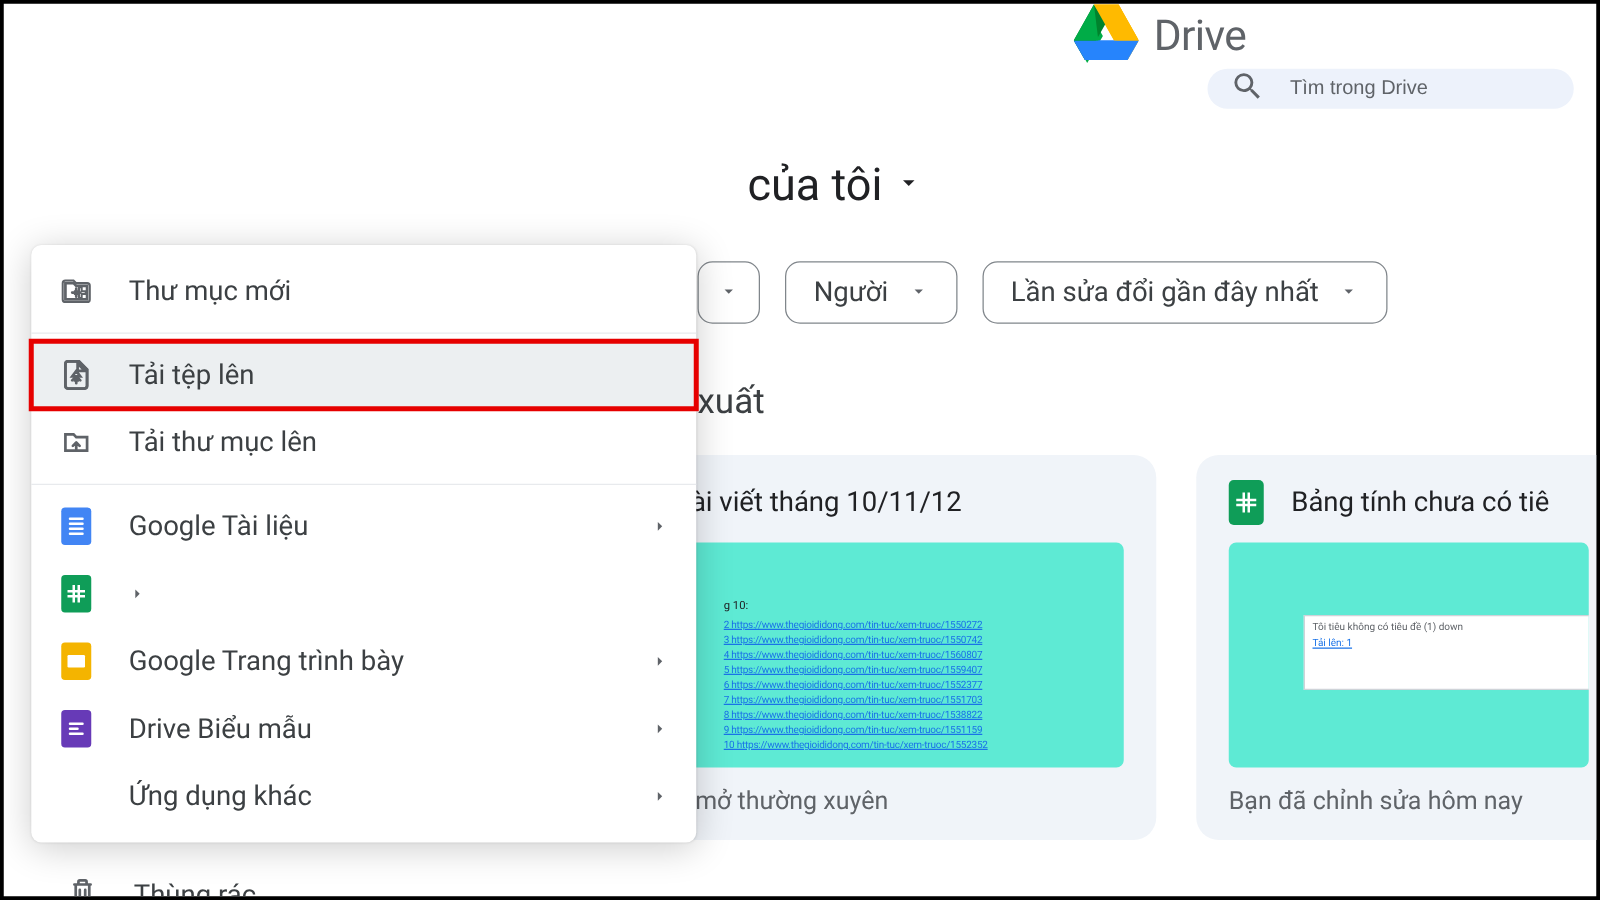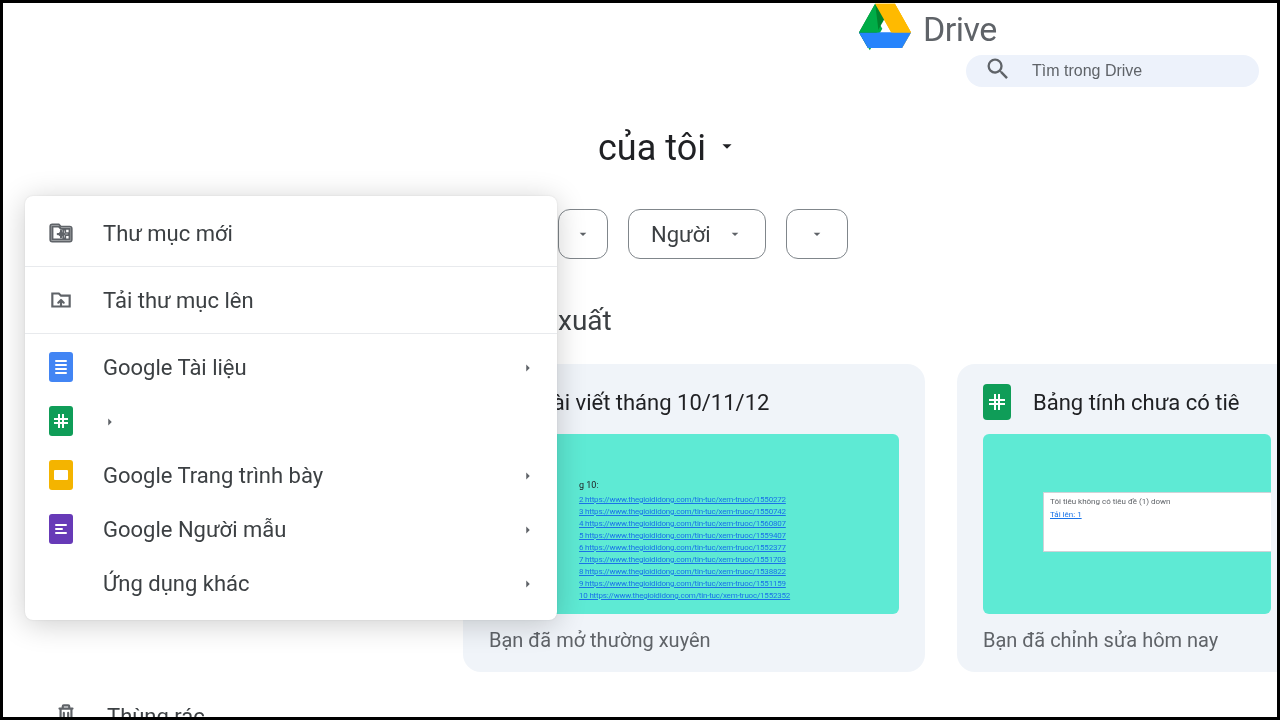--- a/index.html
+++ b/index.html
@@ -314,20 +314,21 @@
             <path d="M7 10l5 5 5-5z"></path>
           </svg></span>
     </div>
     <div class="chip">
       <span>Người</span>
       <span><svg viewBox="0 0 24 24">
             <path d="M7 10l5 5 5-5z"></path>
           </svg></span>
     </div>
     <div class="chip">
+      <span>Lần sửa đổi gần đây nhất</span>
       <span><svg viewBox="0 0 24 24">
             <path d="M7 10l5 5 5-5z"></path>
           </svg></span>
     </div>
   </div>
 
   <div class="section-label">xuất</div>
 
   <div class="cards-row">
     <div class="card">
@@ -381,20 +382,30 @@
       <span class="menu-icon">
         <svg viewBox="0 0 24 24">
             <path d="M20 6h-8l-2-2H4a2 2 0 00-2 2v12a2 2 0 002 2h16a2 2 0 002-2V8a2 2 0 00-2-2zm-1 8h-3v3h-2v-3h-3v-2h3V9h2v3h3v2z" fill="none" stroke="#5f6368" stroke-width="1.5"></path>
             <path d="M12 10v6M9 13h6" stroke="#5f6368" stroke-width="2" stroke-linecap="round"></path>
             <path d="M4 6h6l2 2h8v10H4z" fill="none" stroke="#5f6368" stroke-width="2"></path>
           </svg>
       </span>
       <span class="menu-label">Thư mục mới</span>
     </div>
     <div class="menu-group-sep"></div>
+    <div class="menu-item highlighted">
+      <span class="menu-icon">
+        <svg viewBox="0 0 24 24">
+            <path d="M14 2H6a2 2 0 00-2 2v16a2 2 0 002 2h12a2 2 0 002-2V8l-6-6zm-1 14v-3h2l-3-4-3 4h2v3h2zM13 8V3.5L18.5 9H14a1 1 0 01-1-1z" fill="none" stroke="#5f6368" stroke-width="2"></path>
+            <path d="M12 18v-5m0 0l-3 3m3-3l3 3" stroke="#5f6368" stroke-width="2" fill="none" stroke-linecap="round" stroke-linejoin="round"></path>
+            <path d="M14 2H6a2 2 0 00-2 2v16a2 2 0 002 2h12a2 2 0 002-2V8l-6-6z" fill="none" stroke="#5f6368" stroke-width="2"></path>
+          </svg>
+      </span>
+      <span class="menu-label">Tải tệp lên</span>
+    </div>
     <div class="menu-item">
       <span class="menu-icon">
         <svg viewBox="0 0 24 24">
             <path d="M4 6h6l2 2h8v10H4z" fill="none" stroke="#5f6368" stroke-width="2"></path>
             <path d="M12 17v-5m0 0l-2.5 2.5M12 12l2.5 2.5" stroke="#5f6368" stroke-width="2" fill="none" stroke-linecap="round" stroke-linejoin="round"></path>
           </svg>
       </span>
       <span class="menu-label">Tải thư mục lên</span>
     </div>
     <div class="menu-group-sep"></div>
@@ -439,21 +450,21 @@
     <div class="menu-item">
       <span class="menu-icon">
           <span class="doc-chip p">
             <span class="inner-lines">
               <i></i>
               <i></i>
               <i></i>
             </span>
           </span>
         </span>
-      <span class="menu-label">Google Người mẫu</span>
+      <span class="menu-label">Drive Biểu mẫu</span>
       <span class="submenu-caret"><svg viewBox="0 0 24 24">
             <path d="M9 6l6 6-6 6z"></path>
           </svg></span>
     </div>
     <div class="menu-item">
       <span class="menu-icon"></span>
       <span class="menu-label">Ứng dụng khác</span>
       <span class="submenu-caret"><svg viewBox="0 0 24 24">
             <path d="M9 6l6 6-6 6z"></path>
           </svg></span>

